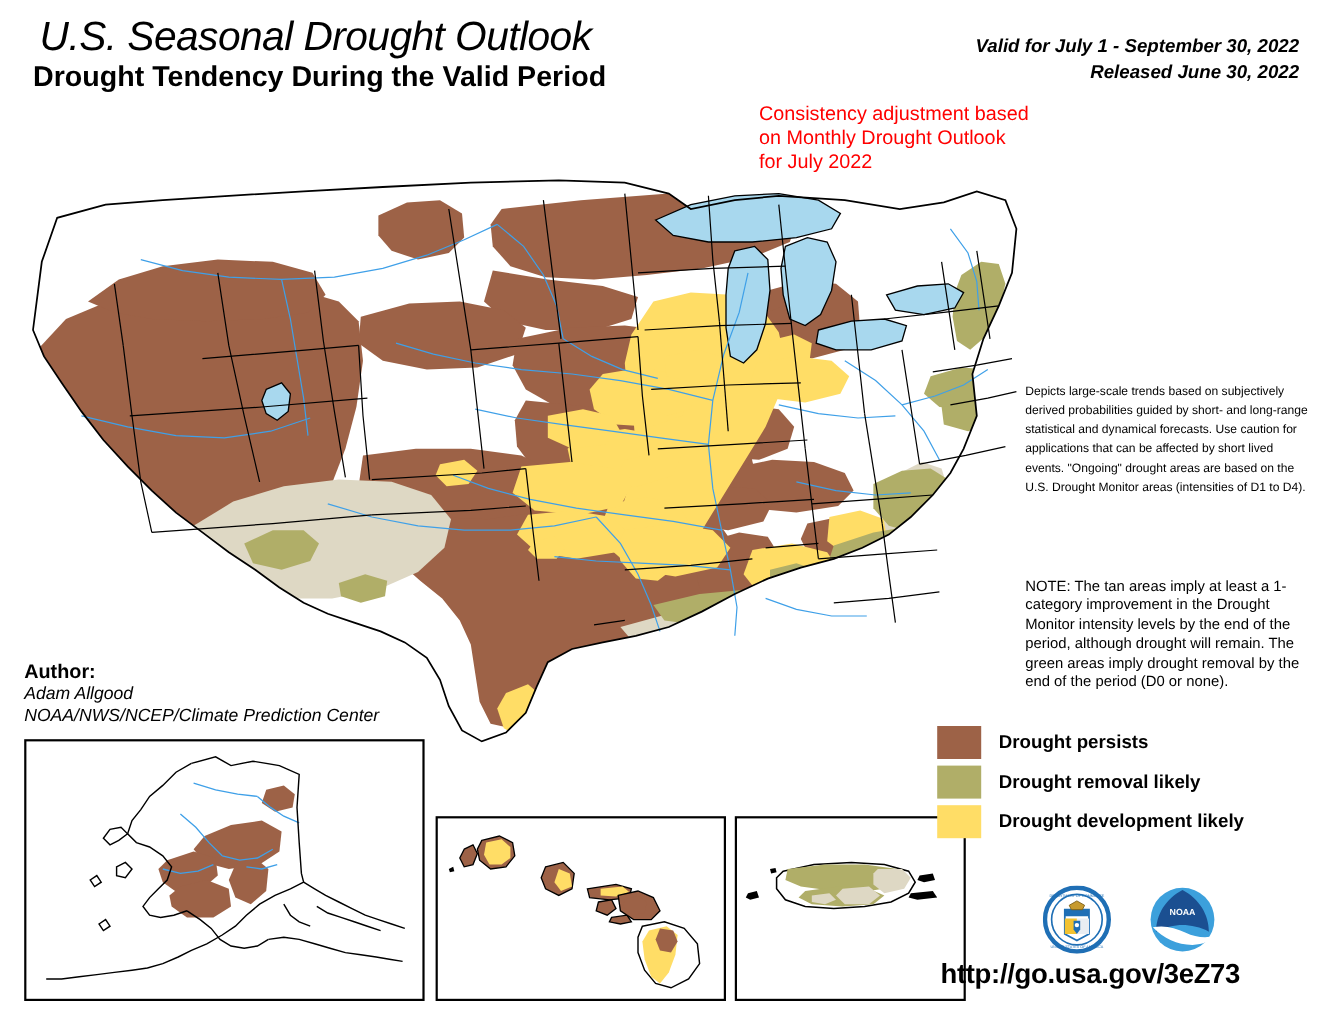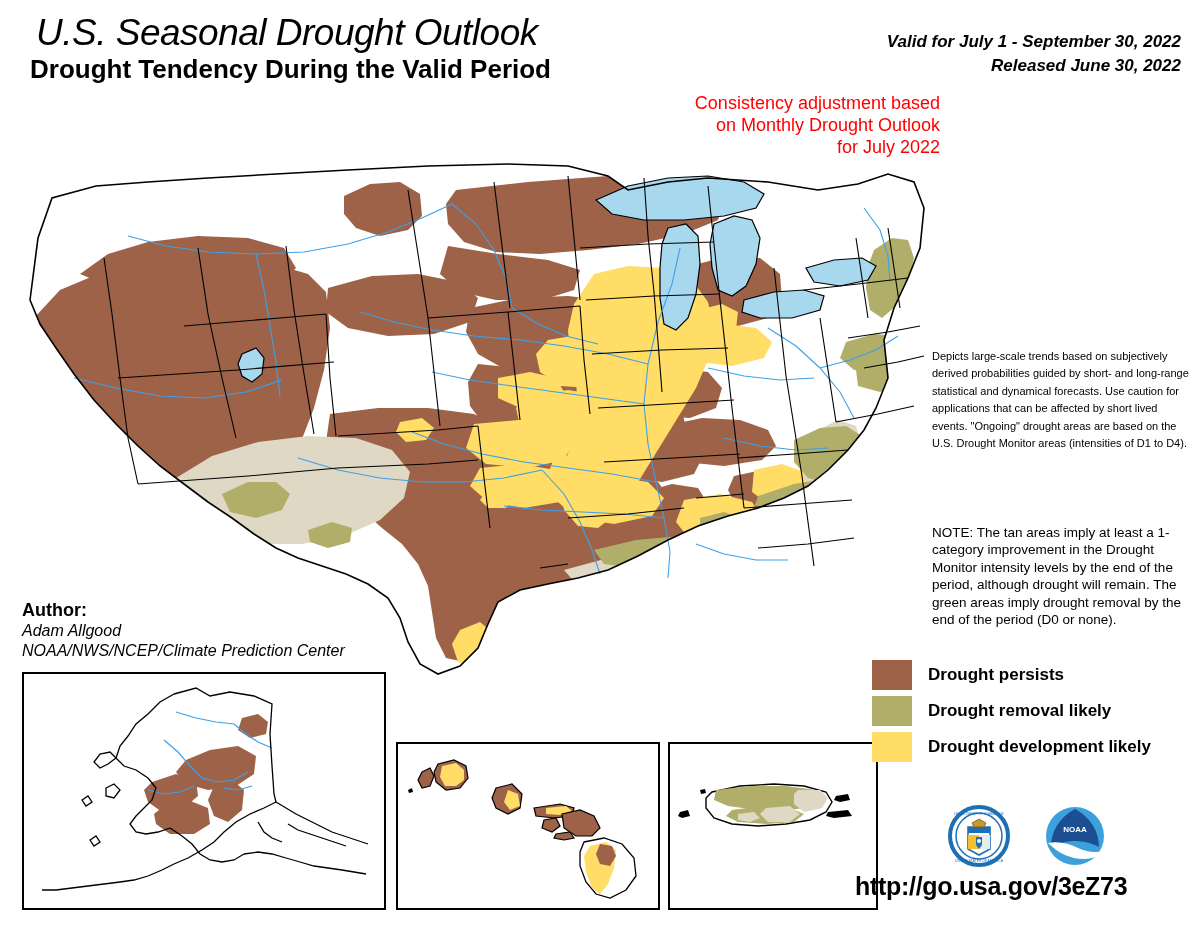--- a/index.html
+++ b/index.html
@@ -9,33 +9,33 @@
   #title-main{position:absolute;left:36px;top:12px;font-size:37px;font-weight:normal;
       font-style:italic;letter-spacing:-0.5px;white-space:nowrap;}
   #title-sub{position:absolute;left:30px;top:54px;font-size:26px;font-weight:bold;
       white-space:nowrap;}
 
   #valid-line{position:absolute;right:18px;top:32px;font-size:17px;font-weight:bold;
       font-style:italic;white-space:nowrap;text-align:right;}
   #released-line{position:absolute;right:18px;top:56px;font-size:17px;font-weight:bold;
       font-style:italic;white-space:nowrap;}
 
-  #consistency-note{position:absolute;left:690px;top:92px;width:250px;text-align:right;
+  #consistency-note{position:absolute;left:690px;top:92px;width:250px;text-align:left;
       color:#FF0000;font-size:18px;line-height:22px;}
 
   #desc-block{position:absolute;left:932px;top:348px;width:262px;font-size:11px;
       line-height:17.4px;color:#000;}
   #note-block{position:absolute;left:932px;top:524px;width:262px;font-size:13.5px;
       line-height:17.4px;color:#000;}
 
   #author-label{position:absolute;left:22px;top:600px;font-size:18px;font-weight:bold;text-align:right;}
   #author-name{position:absolute;left:22px;top:622px;font-size:16px;font-style:italic;}
   #author-org{position:absolute;left:22px;top:642px;font-size:16px;font-style:italic;}
 
-  #legend{position:absolute;left:872px;top:658px;}
+  #legend{position:absolute;left:852px;top:658px;}
   .legend-row{display:flex;align-items:center;height:33px;margin-bottom:3px;}
   .legend-swatch{width:40px;height:30px;flex:0 0 40px;}
   .legend-label{margin-left:16px;font-size:17px;font-weight:bold;white-space:nowrap;}
 
   #url-text{position:absolute;left:855px;top:872px;font-size:25px;font-weight:bold;
       letter-spacing:-0.3px;white-space:nowrap;}
 
   .inset-frame{position:absolute;border:2.5px solid #000;background:#fff;box-sizing:border-box;}
   #inset-alaska{left:22px;top:672px;width:364px;height:238px;}
   #inset-hawaii{left:396px;top:742px;width:264px;height:168px;}

